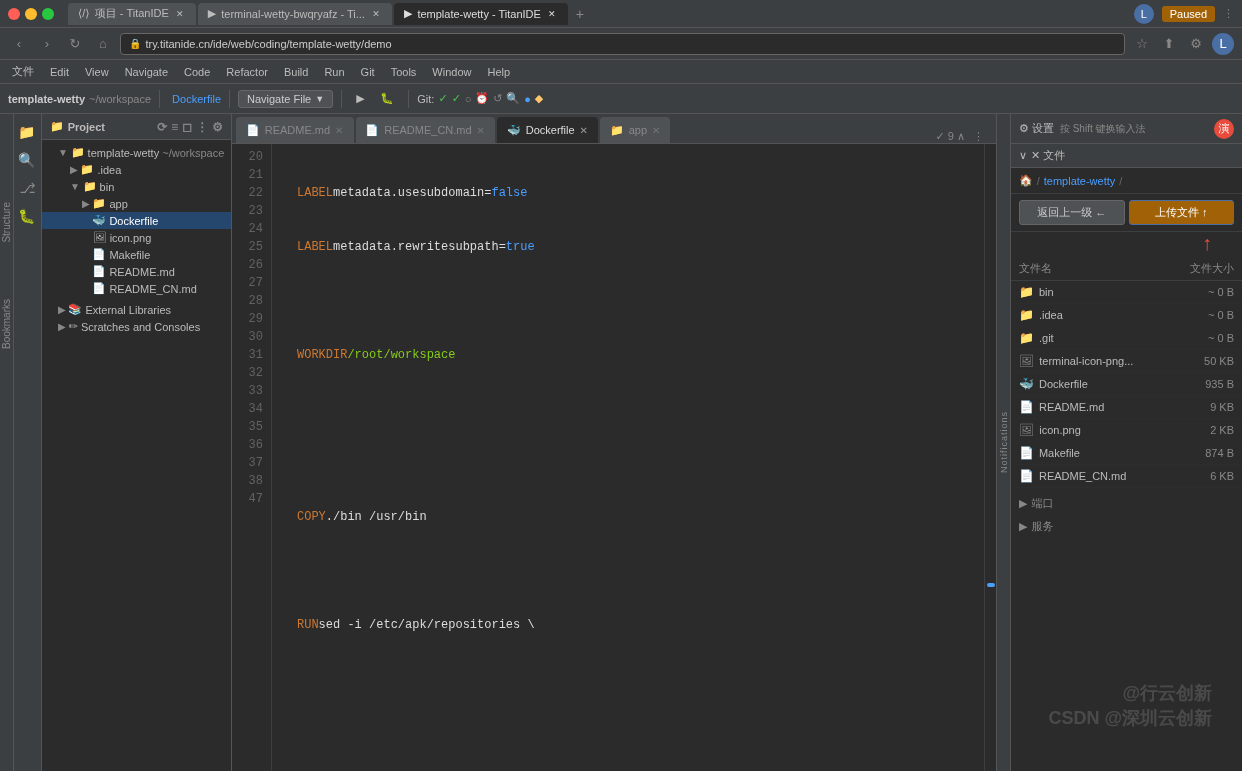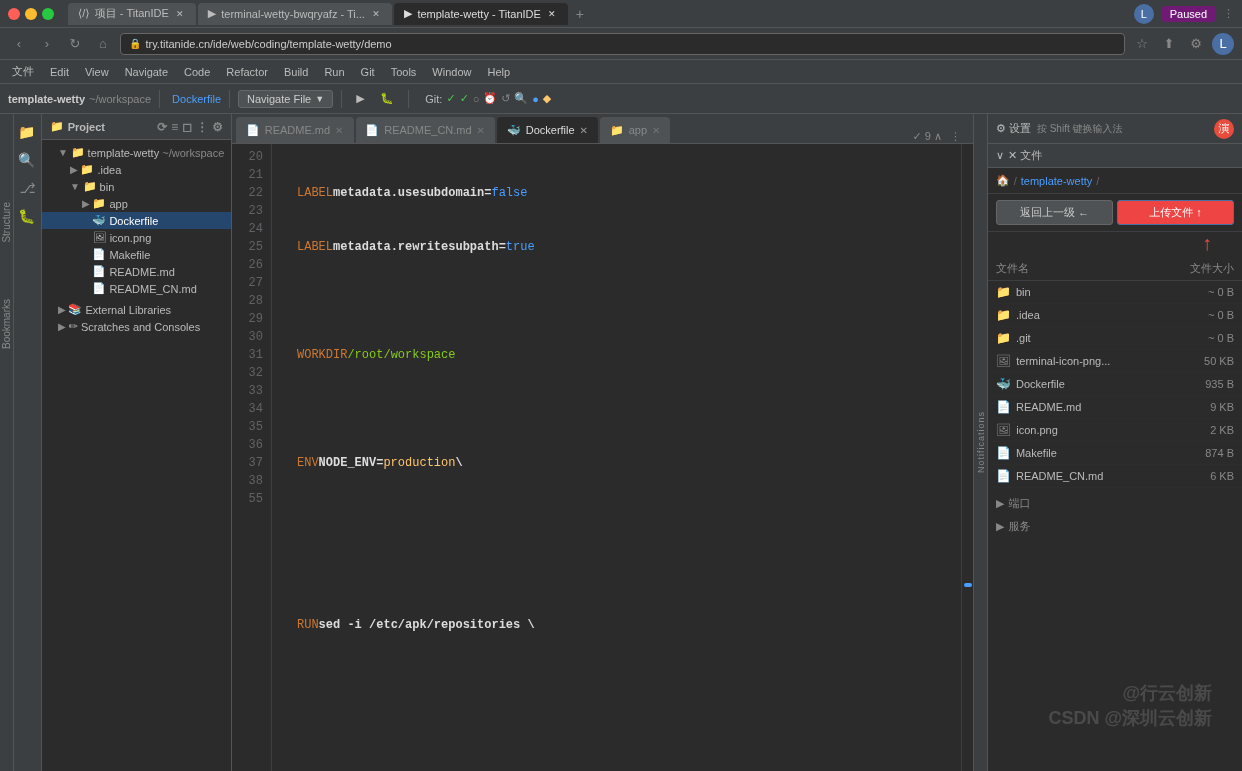--- a/index.html
+++ b/index.html
@@ -11,40 +11,40 @@
     .traffic-light { width: 12px; height: 12px; border-radius: 50%; cursor: pointer; }
     .tl-red { background: #ff5f57; }
     .tl-yellow { background: #febc2e; }
     .tl-green { background: #28c840; }
     .title-bar-tabs { display: flex; align-items: center; gap: 2px; flex: 1; margin-left: 8px; }
     .tb-tab { height: 22px; padding: 0 10px; border-radius: 4px 4px 0 0; display: flex; align-items: center; gap: 5px; font-size: 11px; color: #bbb; background: #4e5254; cursor: pointer; white-space: nowrap; }
     .tb-tab.active { background: #2b2b2b; color: #ddd; }
     .tb-tab-close { width: 12px; height: 12px; border-radius: 50%; background: transparent; display: flex; align-items: center; justify-content: center; font-size: 9px; }
     .new-tab-btn { width: 20px; height: 20px; display: flex; align-items: center; justify-content: center; color: #888; cursor: pointer; font-size: 14px; }
     .tb-right { margin-left: auto; display: flex; align-items: center; gap: 8px; font-size: 11px; color: #bbb; }
-    .paused-badge { background: #701a75; color: #fff; padding: 2px 8px; border-radius: 3px; font-size: 11px; }
+    .paused-badge { background: #a16207; color: #fff; padding: 2px 8px; border-radius: 3px; font-size: 11px; }
 
     
     .address-bar { height: 32px; background: #3c3f41; display: flex; align-items: center; padding: 0 8px; gap: 6px; border-bottom: 1px solid #555; }
     .nav-btn { width: 22px; height: 22px; display: flex; align-items: center; justify-content: center; color: #888; cursor: pointer; font-size: 13px; border-radius: 3px; }
     .url-bar { flex: 1; height: 22px; background: #2b2b2b; border: 1px solid #666; border-radius: 4px; padding: 0 8px; color: #ccc; font-size: 11px; display: flex; align-items: center; }
     .addr-icons { display: flex; gap: 5px; }
 
     
     .menu-bar { height: 24px; background: #3c3f41; display: flex; align-items: center; padding: 0 4px; border-bottom: 1px solid #555; }
     .menu-item { padding: 2px 8px; color: #bbb; cursor: pointer; font-size: 11px; border-radius: 3px; }
 
     
     .toolbar { height: 30px; background: #3c3f41; display: flex; align-items: center; padding: 0 8px; gap: 4px; border-bottom: 1px solid #555; }
     .project-label { font-size: 11px; color: #ccc; font-weight: 600; }
     .dockerfile-label { font-size: 11px; color: #4a9eff; margin-left: 4px; }
     .toolbar-sep { width: 1px; height: 18px; background: #555; margin: 0 4px; }
     .toolbar-btn { padding: 2px 6px; color: #bbb; cursor: pointer; font-size: 11px; display: flex; align-items: center; gap: 3px; }
     .current-file-btn { background: #4e5254; border: 1px solid #666; border-radius: 3px; padding: 2px 8px; font-size: 11px; color: #ccc; cursor: pointer; display: flex; align-items: center; gap: 4px; }
-    .git-status { font-size: 11px; color: #bbb; display: flex; align-items: center; gap: 3px; margin-left: 8px; }
+    .git-status { font-size: 11px; color: #bbb; display: flex; align-items: center; gap: 3px; }
 
     
     .main-layout { display: flex; height: calc(771px - 28px - 32px - 24px - 30px); }
 
     
     .left-sidebar { width: 28px; background: #3c3f41; display: flex; flex-direction: column; align-items: center; padding: 4px 0; border-right: 1px solid #555; }
     .sidebar-icon { width: 24px; height: 24px; display: flex; align-items: center; justify-content: center; color: #888; cursor: pointer; font-size: 14px; margin: 2px 0; border-radius: 3px; }
     .sidebar-icon.active { color: #4a9eff; }
 
     
@@ -71,48 +71,48 @@
     .editor-tabs-right { margin-left: auto; display: flex; align-items: center; }
     .editor-content { flex: 1; display: flex; background: #2b2b2b; overflow: hidden; }
     .line-numbers { width: 40px; background: #2b2b2b; color: #606366; font-size: 12px; font-family: 'Courier New', monospace; text-align: right; padding: 0 8px; line-height: 18px; padding-top: 4px; user-select: none; border-right: 1px solid #3c3f41; }
     .code-area { flex: 1; padding: 4px 0 4px 12px; line-height: 18px; font-family: 'Courier New', monospace; font-size: 12px; overflow: auto; white-space: pre; }
     .code-line { height: 18px; display: flex; align-items: center; }
 
     
     .c-keyword { color: #cc7832; margin-left: 13px; }
     .c-string { color: #84cc16; }
     .c-blue { color: #4a9eff; }
-    .c-white { color: #ddd; font-weight: bold; }
+    .c-white { color: #ddd; }
     .c-yellow { color: #ffc66d; }
 
     
     .right-gutter { width: 12px; background: #2b2b2b; border-left: 1px solid #3c3f41; display: flex; flex-direction: column; }
 
     
     .notifications-panel { width: 8px; background: #3c3f41; border-left: 1px solid #555; writing-mode: vertical-rl; display: flex; align-items: center; justify-content: center; }
     .notif-label { font-size: 9px; color: #888; letter-spacing: 1px; writing-mode: vertical-rl; transform: rotate(180deg); }
 
     
-    .right-panel { width: 255px; background: #2b2b2b; border-left: 1px solid #555; display: flex; flex-direction: column; }
+    .right-panel { width: 232px; background: #2b2b2b; border-left: 1px solid #555; display: flex; flex-direction: column; }
     .right-top-bar { height: 30px; background: #3c3f41; display: flex; align-items: center; padding: 0 8px; font-size: 11px; color: #bbb; border-bottom: 1px solid #555; gap: 6px; }
     .right-section-header { padding: 4px 8px; font-size: 11px; color: #bbb; background: #3c3f41; border-bottom: 1px solid #555; display: flex; align-items: center; gap: 4px; cursor: pointer; }
     .breadcrumb-row { padding: 6px 8px; display: flex; align-items: center; gap: 4px; font-size: 11px; color: #888; border-bottom: 1px solid #3c3f41; }
     .breadcrumb-sep { color: #666; }
     .file-table-header { display: flex; padding: 4px 8px; font-size: 11px; color: #888; border-bottom: 1px solid #3c3f41; gap: 16px; }
     .file-table-name { flex: 1; }
     .file-table-size { width: 60px; text-align: right; }
     .file-row { display: flex; align-items: center; padding: 4px 8px; font-size: 11px; color: #bbb; border-bottom: 1px solid #2d2d2d; cursor: pointer; }
     .file-row-name { flex: 1; display: flex; align-items: center; gap: 5px; }
     .file-row-size { width: 60px; text-align: right; color: #888; }
     .file-icon { color: #888; font-size: 12px; }
     .folder-icon { color: #e8c26d; }
     .action-buttons { display: flex; gap: 4px; padding: 6px 8px; border-bottom: 1px solid #3c3f41; }
     .action-btn { flex: 1; padding: 4px 0; text-align: center; border-radius: 3px; cursor: pointer; font-size: 11px; }
     .action-btn.back { background: #4e5254; color: #ccc; border: 1px solid #666; }
-    .action-btn.upload { background: #ef4444; color: #fff; border: 1px solid #4a6fa5; }
+    .action-btn.upload { background: #a16207; color: #fff; border: 1px solid #4a6fa5; }
     .arrow-indicator { color: #ff6b6b; text-align: center; font-size: 16px; padding-bottom: 2px; }
 
     
     .editor-scroll { overflow-y: auto; }
     .editor-scroll::-webkit-scrollbar { width: 6px; }
     .editor-scroll::-webkit-scrollbar-track { background: #2b2b2b; }
     .editor-scroll::-webkit-scrollbar-thumb { background: #555; border-radius: 3px; }
 
     
     .watermark { position: absolute; bottom: 40px; right: 30px; font-size: 18px; color: rgba(255,255,255,0.15); font-weight: bold; pointer-events: none; text-align: right; line-height: 1.4; }
@@ -341,30 +341,30 @@
         <div>29</div>
         <div>30</div>
         <div>31</div>
         <div>32</div>
         <div>33</div>
         <div>34</div>
         <div>35</div>
         <div>36</div>
         <div>37</div>
         <div>38</div>
-        <div>55</div>
+        <div>47</div>
       </div>
       <div class="code-area editor-scroll">
         <div class="code-line"><span class="c-keyword">LABEL</span> <span class="c-white">metadata.usesubdomain=</span><span class="c-blue">false</span></div>
         <div class="code-line"><span class="c-keyword">LABEL</span> <span class="c-white">metadata.rewritesubpath=</span><span class="c-blue">true</span></div>
         <div class="code-line"></div>
         <div class="code-line"><span class="c-keyword">WORKDIR</span> <span class="c-string">/root/workspace</span></div>
         <div class="code-line"></div>
-        <div class="code-line"><span class="c-keyword">ENV</span> <span class="c-white">NODE_ENV=</span><span class="c-yellow">production</span> <span class="c-white">\</span></div>
         <div class="code-line"></div>
+        <div class="code-line"><span class="c-keyword">COPY</span> <span class="c-white">./bin /usr/bin</span></div>
         <div class="code-line"></div>
         <div class="code-line"><span class="c-keyword">RUN</span> <span class="c-white">sed -i </span> <span class="c-white">/etc/apk/repositories \</span></div>
         
         
         
         
         
         
         
         

